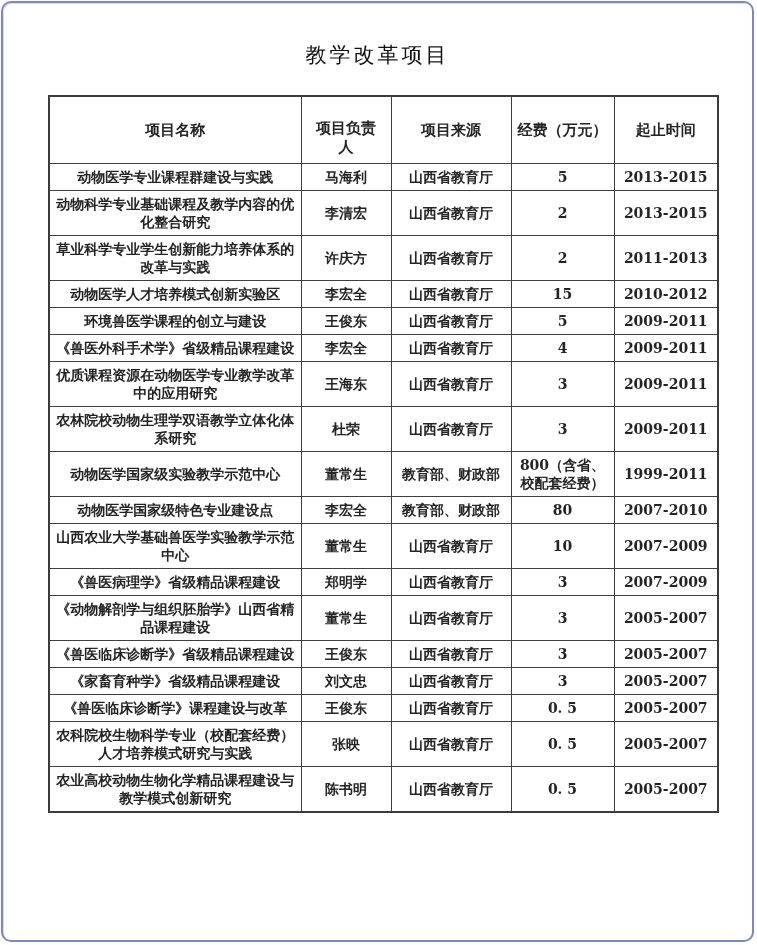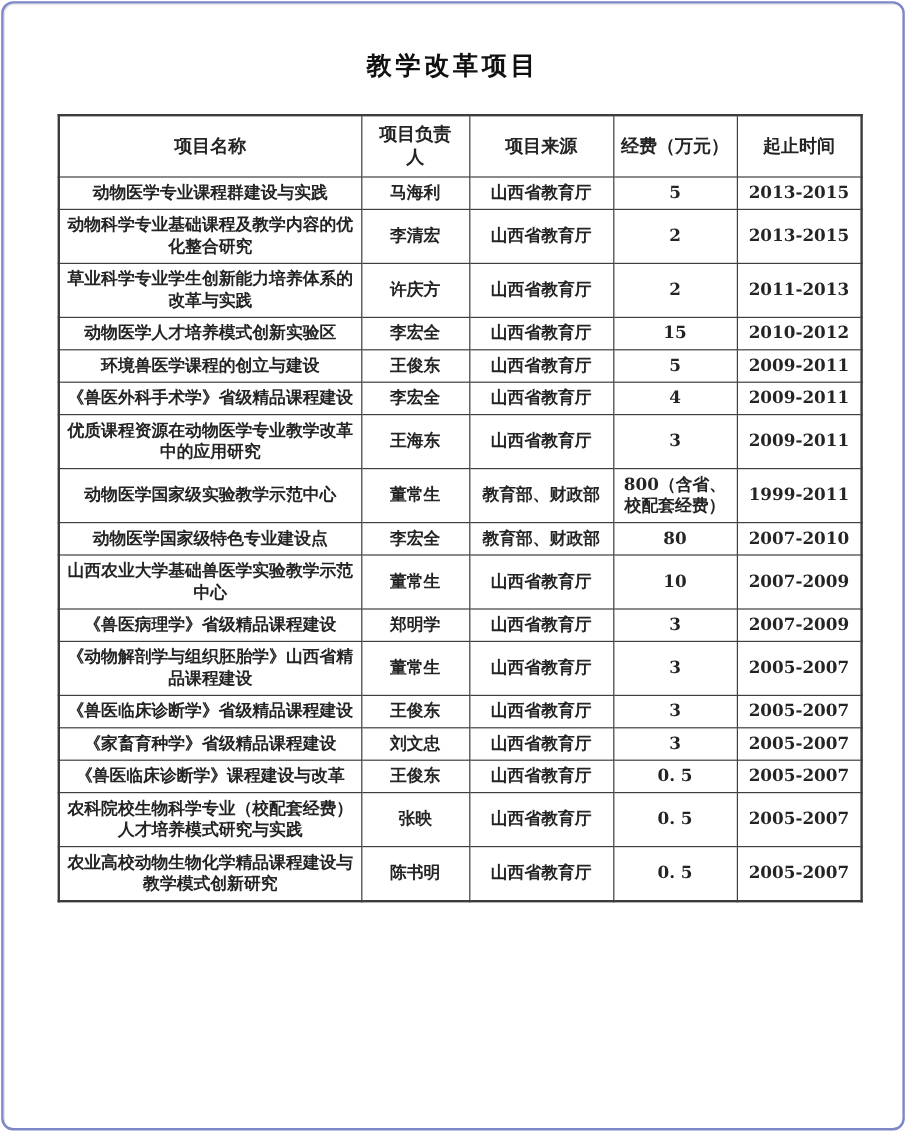--- a/index.html
+++ b/index.html
@@ -19,21 +19,21 @@
     border: 2px solid #7d86c6;
     border-radius: 10px;
     overflow: hidden;
     box-shadow: inset 1px 1px 0 rgba(160,160,170,0.35);
   }
   .title {
     margin: 38px 0 0 0;
     text-align: center;
     font-family: "DejaVu Sans", "Liberation Sans", sans-serif;
     font-size: 21px;
-    font-weight: 700;
+    font-weight: 400;
     letter-spacing: 3px;
     color: #111111;
   }
   table.projects {
     border-collapse: collapse;
     table-layout: fixed;
     width: 669px;
     margin: 26px 0 0 45px;
     border: 2px solid #3c3c3c;
   }
@@ -53,20 +53,21 @@
   }
   table.projects td {
     font-size: 14px;
     font-weight: 600;
     padding: 4px 4px;
     line-height: 18px;
   }
   th .hdr-narrow {
     display: inline-block;
     max-width: 4.3em;
+    margin-top: 16px;
   }
   col.c-name    { width: 252px; }
   col.c-leader  { width: 90px; }
   col.c-source  { width: 120px; }
   col.c-funding { width: 103px; }
   col.c-period  { width: 104px; }
 </style>
 </head>
 <body>
 
@@ -145,20 +146,27 @@
           <td>2009-2011</td>
         </tr>
         <tr>
           <td>优质课程资源在动物医学专业教学改革中的应用研究</td>
           <td>王海东</td>
           <td>山西省教育厅</td>
           <td>3</td>
           <td>2009-2011</td>
         </tr>
         <tr>
+          <td>农林院校动物生理学双语教学立体化体系研究</td>
+          <td>杜荣</td>
+          <td>山西省教育厅</td>
+          <td>3</td>
+          <td>2009-2011</td>
+        </tr>
+        <tr>
           <td>动物医学国家级实验教学示范中心</td>
           <td>董常生</td>
           <td>教育部、财政部</td>
           <td>800（含省、校配套经费）</td>
           <td>1999-2011</td>
         </tr>
         <tr>
           <td>动物医学国家级特色专业建设点</td>
           <td>李宏全</td>
           <td>教育部、财政部</td>

